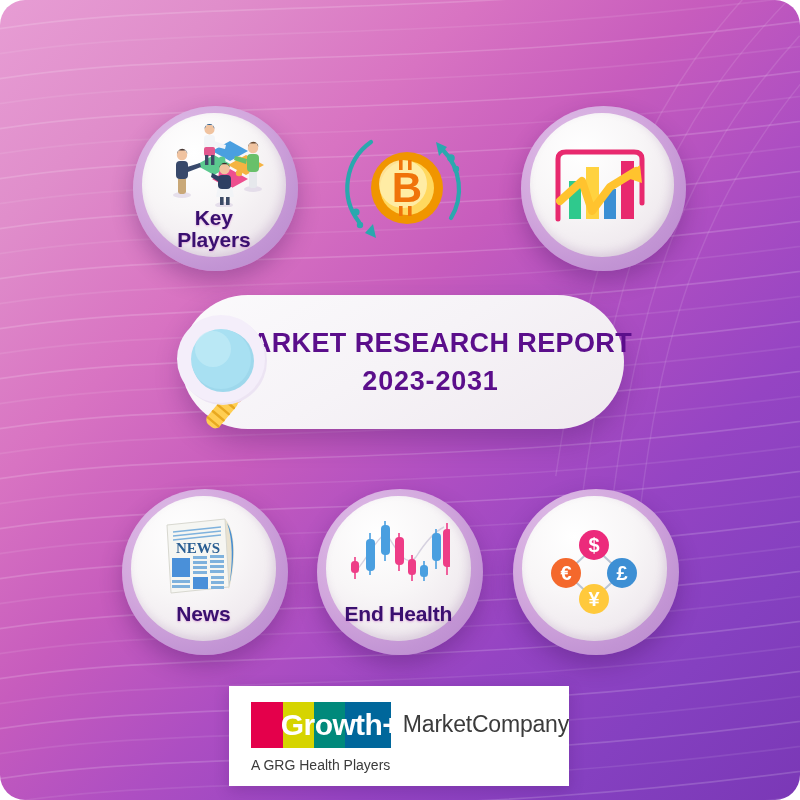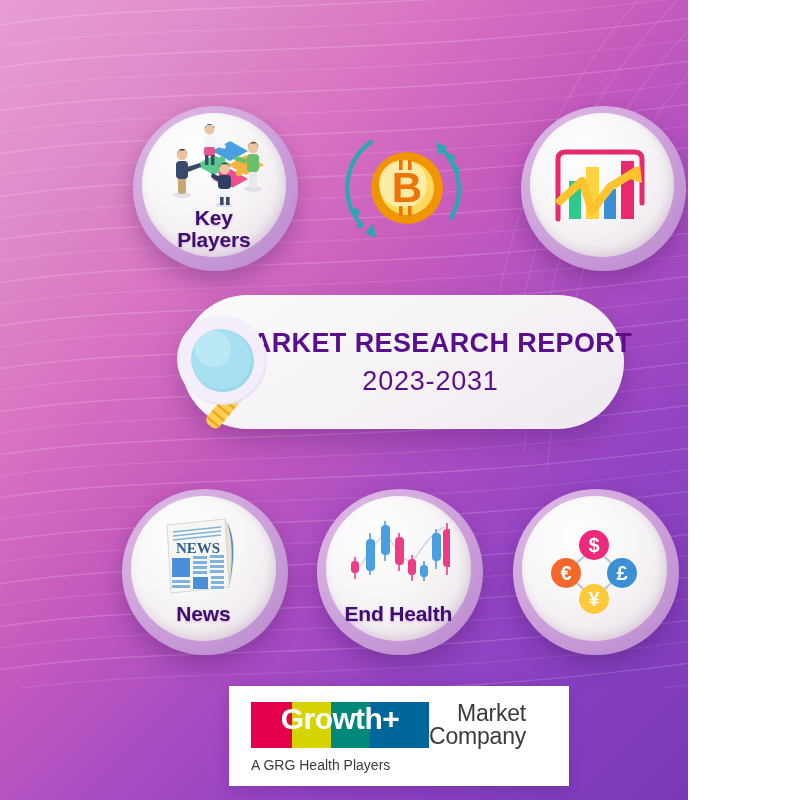--- a/index.html
+++ b/index.html
@@ -6,33 +6,34 @@
     margin: 0;
     padding: 0;
     width: 800px;
     height: 800px;
     overflow: hidden;
     font-family: "Liberation Sans", sans-serif;
   }
 
   #poster {
     position: relative;
-    width: 688px;
+    width: 800px;
     height: 800px;
     overflow: hidden;
     background:
       linear-gradient(135deg,
         #e79dd4 0%,
         #e08ecb 14%,
         #d873c2 30%,
         #c75cbd 44%,
         #ad4ec2 58%,
         #9544c3 72%,
         #8540c0 85%,
         #7a38b6 100%);
+    border-radius: 25px;
   }
 
   
   #wave-texture {
     position: absolute;
     inset: 0;
     pointer-events: none;
     opacity: 0.55;
   }
 
@@ -113,21 +114,21 @@
   }
   #title-line1 {
     color: #5b0e8b;
     font-weight: bold;
     font-size: 27px;
     letter-spacing: 0.4px;
     white-space: nowrap;
   }
   #title-line2 {
     color: #5b0e8b;
-    font-weight: normal;
+    font-weight: bold;
     font-size: 27px;
     letter-spacing: 0.8px;
     margin-top: 7px;
   }
 
   #magnifier {
     position: absolute;
     left: 169px;
     top: 309px;
     width: 120px;
@@ -156,30 +157,31 @@
     width: 178px;
     height: 46px;
     display: flex;
   }
   #growth-block .swatch { height: 100%; }
   #growth-word {
     position: absolute;
     left: 0; top: 0;
     width: 178px; height: 46px;
     display: flex;
-    align-items: flex-start;
+    align-items: center;
     justify-content: center;
     color: #ffffff;
     font-weight: bold;
     font-size: 30px;
     letter-spacing: -0.6px;
   }
   #logo-right {
-    display: flex;
-    flex-direction: column;
+    margin-left: 12px;
+    display: flex;
+    flex-direction: row;
     line-height: 1.0;
     text-align: right;
   }
   #logo-right div {
     color: #3b3b3b;
     font-size: 23px;
     letter-spacing: -0.2px;
   }
   #logo-tagline {
     margin-top: 9px;

